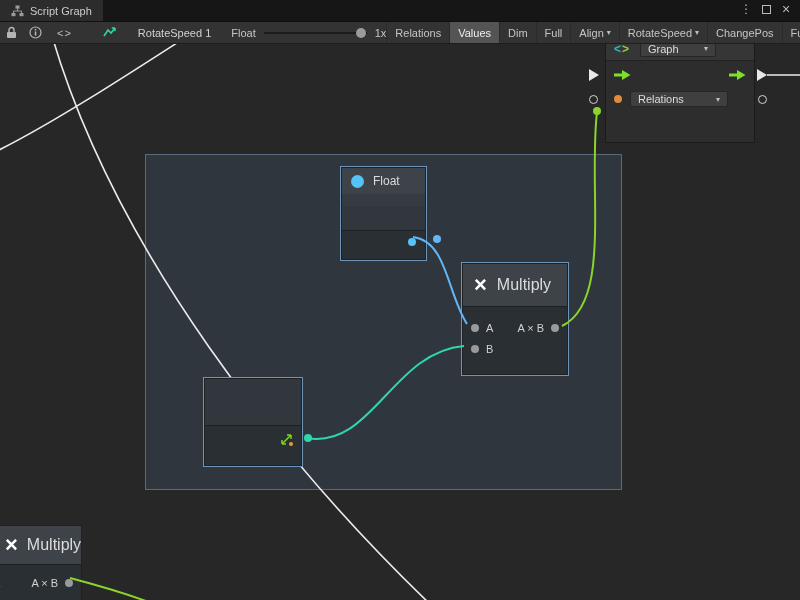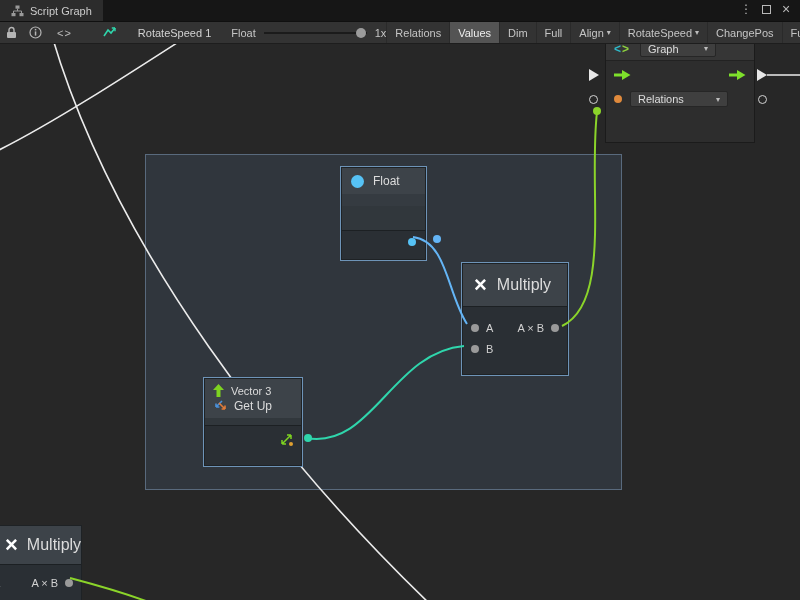--- a/index.html
+++ b/index.html
@@ -138,35 +138,20 @@
         <span class="dot"></span>
       </div>
       <div class="port-row">
         <span class="dot"></span>
         <span class="plabel">B</span>
       </div>
     </div>
   </div>
 
   <div class="node selected" style="left:204px;top:378px;width:98px;height:88px;">
-    <div class="node-header v3-h">
-      <div class="v3-row">
-        <svg width="11" height="13">
-          <path d="M5.5 0 L11 6 L7.5 6 L7.5 13 L3.5 13 L3.5 6 L0 6 Z" fill="#7ed321"></path>
-        </svg>
-        <span>Vector 3</span>
-      </div>
-      <div class="v3-row v3-row2">
-        <svg width="14" height="12">
-          <path d="M9 1 L3 7 M3 7 l0 -3.4 M3 7 l3.4 0" stroke="#4a90d9" stroke-width="1.6" fill="none"></path>
-          <path d="M6 3 L12 9 M12 9 l0 -3.4 M12 9 l-3.4 0" stroke="#e07b39" stroke-width="1.6" fill="none"></path>
-        </svg>
-        <span>Get Up</span>
-      </div>
-    </div>
     <div class="port-strip v3-strip">
       <svg class="v3-icon-out" width="13" height="13">
         <path d="M2 11 L11 2 M11 2 l-4 0 M11 2 l0 4 M2 11 l4 0 M2 11 l0 -4" stroke="#7ed321" stroke-width="1.5" fill="none"></path>
         <circle cx="11" cy="11" r="2" fill="#e0a030"></circle>
       </svg>
     </div>
   </div>
 
   <div class="gu-node">
     <div class="gu-header">

